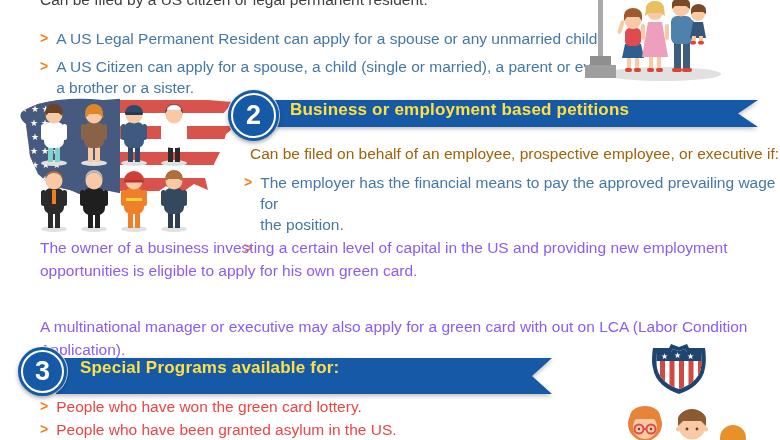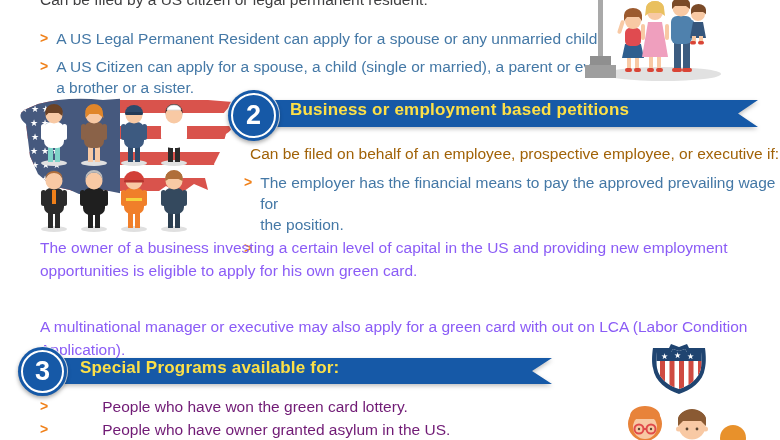--- a/index.html
+++ b/index.html
@@ -9,21 +9,21 @@
     -webkit-font-smoothing:antialiased;
   }
   .abs{position:absolute;}
   .dark-text{color:#a16207;}
   .heading{font-size:15.5px;color:#3f3f41;white-space:nowrap;}
   .para{font-size:15.5px;line-height:23px;color:#8b5cf6;white-space:pre-line;}
   .brow{display:flex;gap:8px;align-items:flex-start;margin-bottom:7px;}
   .bmark{color:#f08019;font-weight:700;font-size:14px;line-height:21px;flex:0 0 auto;}
   .btxt{font-size:15.5px;line-height:21px;white-space:pre-line;}
   .blue .btxt{color:#4478a6;}
-  .gray .btxt{color:#701a75;margin-left:46px;}
+  .gray .btxt{color:#ef4444;}
   .ribbon-wrap{filter:drop-shadow(0 2px 2px rgba(0,0,0,0.25));}
   .ribbon{
     background:#1659a7;height:100%;
     clip-path:polygon(0 0,100% 0,calc(100% - 20px) 50%,100% 100%,0 100%);
     color:#fde047;font-weight:700;display:flex;align-items:flex-start;
   }
   .ribbon span{letter-spacing:.2px;}
   .badge-circle{
     border-radius:50%;background:#1659a7;
     box-shadow:0 2px 4px rgba(0,0,0,0.35), 0 0 0 1px rgba(255,255,255,0.9);
@@ -246,37 +246,37 @@
     <div class="brow">
       <span class="bmark">&gt;</span>
     </div>
   </div>
 
   <div class="abs para" style="left:40px;top:236px;width:710px;">The owner of a business investing a certain level of capital in the US and providing new employment
 opportunities is eligible to apply for his own green card.</div>
   <div class="abs para" style="left:40px;top:287px;width:710px;margin-top:28px;">A multinational manager or executive may also apply for a green card with out on LCA (Labor Condition
 Application).</div>
 
-  <div class="abs ribbon-wrap" style="left:56px;top:358px;width:496px;height:26px;">
+  <div class="abs ribbon-wrap" style="left:56px;top:358px;width:496px;height:36px;">
     <div class="ribbon">
       <span style="padding-left:24px;font-size:17px;">Special Programs available for:</span>
     </div>
   </div>
   <div class="abs badge-circle" style="left:18px;top:347px;width:49px;height:49px;">
     <span class="badge-num">3</span>
   </div>
 
   <div class="abs gray" style="left:40px;top:396px;width:560px;">
     <div class="brow" style="margin-bottom:2px;">
       <span class="bmark">&gt;</span>
       <span class="btxt">People who have won the green card lottery.</span>
     </div>
     <div class="brow">
       <span class="bmark">&gt;</span>
-      <span class="btxt">People who have owner granted asylum in the US.</span>
+      <span class="btxt">People who have been granted asylum in the US.</span>
     </div>
   </div>
 
   <svg class="abs" style="left:647px;top:342px;" width="64" height="54" viewBox="0 0 64 54">
     <defs>
       <clipPath id="shieldclip">
         <path d="M10,10 L24,10 L26,7 L32,9 L38,7 L40,10 L54,10 C54,10 55,19 54,26 C52,37 42,44 32,47 C22,44 12,37 10,26 C9,19 10,10 10,10 Z"></path>
       </clipPath>
     </defs>
     <path d="M6,6 L22,6 L24,2 L32,5 L40,2 L42,6 L58,6 C58,6 60,18 58,26 C56,40 44,48 32,52 C20,48 8,40 6,26 C4,18 6,6 6,6 Z" fill="#1f4470"></path>

